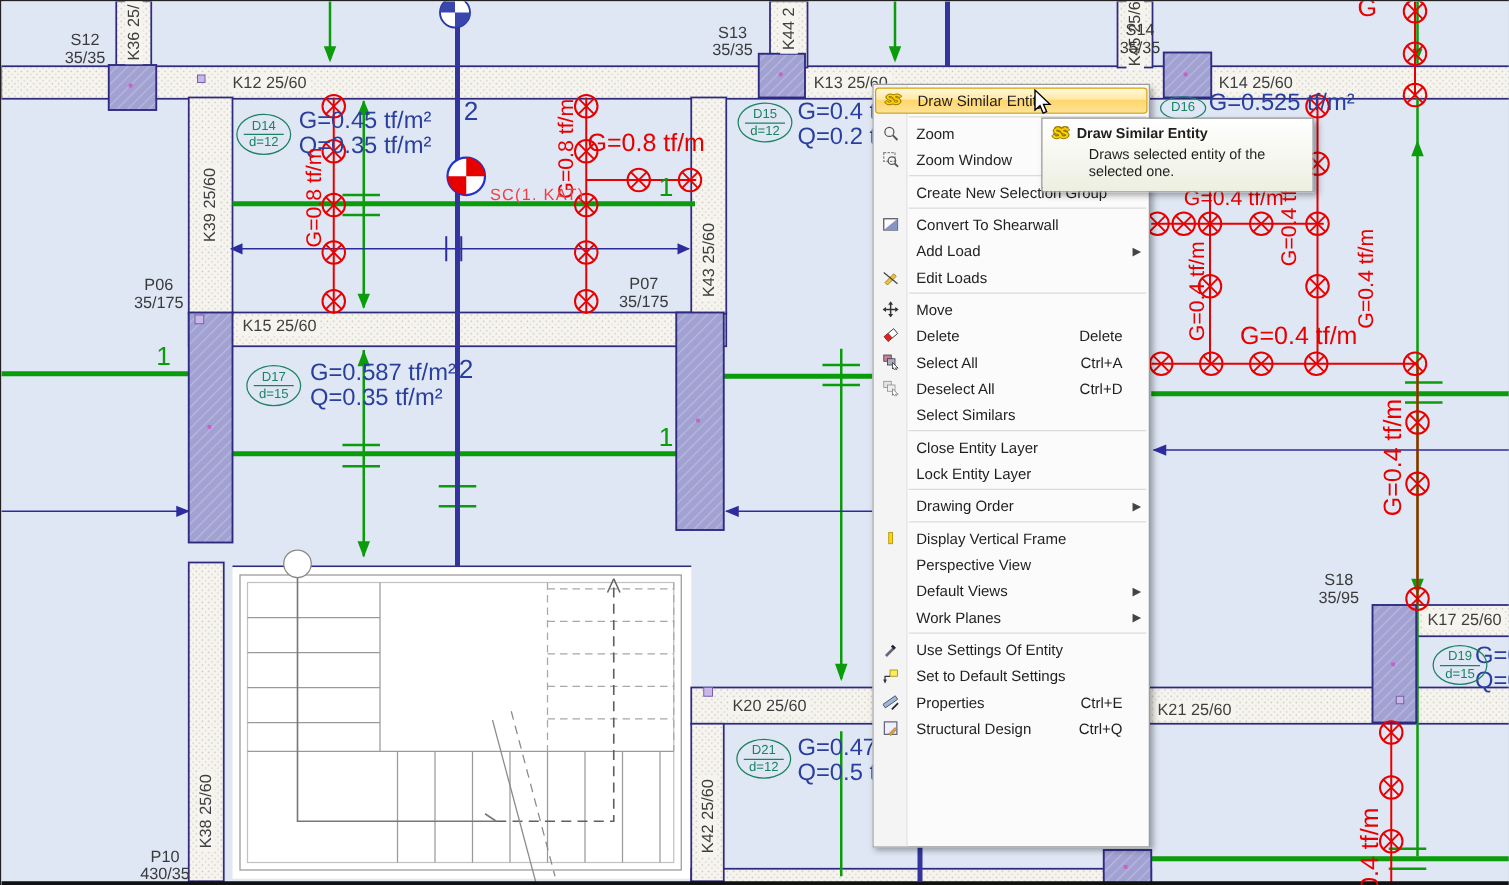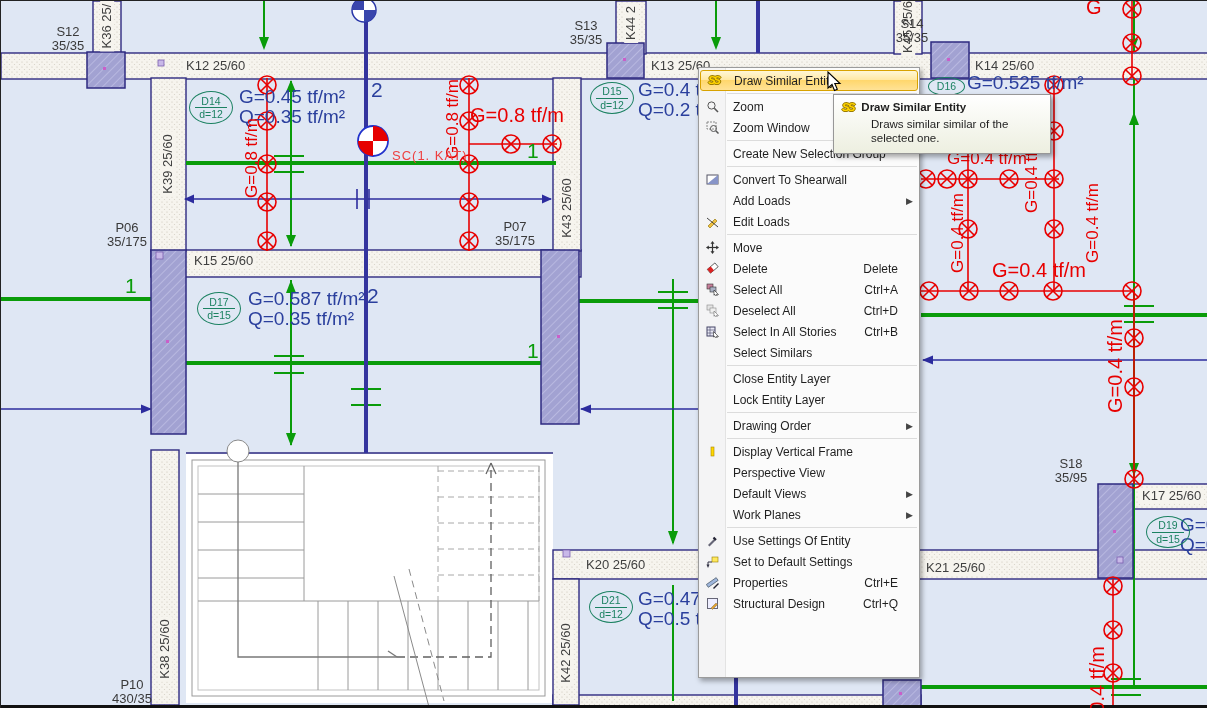--- a/index.html
+++ b/index.html
@@ -406,21 +406,21 @@
         <span class="ic"><svg class="mic" width="13" height="13">
             <rect x="1" y="2" width="11" height="9" fill="#fff" stroke="#556"></rect>
             <path d="M1,11 L12,2 L12,11 Z" fill="#8794c8"></path>
           </svg></span>
         <span class="lab">Convert To Shearwall</span>
         <span class="sck"></span>
         <span class="arr"></span>
       </div>
       <div class="mi">
         <span class="ic"></span>
-        <span class="lab">Add Loads</span>
+        <span class="lab">Add Load</span>
         <span class="sck"></span>
         <span class="arr">▶</span>
       </div>
       <div class="mi">
         <span class="ic"><svg class="mic" width="13" height="13">
             <path d="M2,11 L9,4 L11,6 L4,13 Z" fill="#f0c040" stroke="#8a6d00" stroke-width="0.6"></path>
             <line x1="1" y1="3" x2="12" y2="12" stroke="#444"></line>
           </svg></span>
         <span class="lab">Edit Loads</span>
         <span class="sck"></span>
@@ -469,32 +469,20 @@
         <span class="ic"><svg class="mic" width="13" height="13">
             <rect x="1" y="1" width="6" height="5" fill="#e4e4e4" stroke="#888" stroke-width="0.6"></rect>
             <rect x="4" y="4" width="6" height="5" fill="#efefef" stroke="#888" stroke-width="0.6"></rect>
             <polygon points="8,7 12.5,11.5 10.3,11.3 11.3,13 9.6,13 8.6,11.2 8,12.2" fill="#fff" stroke="#555" stroke-width="0.5"></polygon>
           </svg></span>
         <span class="lab">Deselect All</span>
         <span class="sck">Ctrl+D</span>
         <span class="arr"></span>
       </div>
       <div class="mi">
-        <span class="ic"><svg class="mic" width="13" height="13">
-            <rect x="1" y="2" width="8" height="9" fill="#e8e8f4" stroke="#446"></rect>
-            <line x1="1" y1="5" x2="9" y2="5" stroke="#446" stroke-width="0.6"></line>
-            <line x1="1" y1="8" x2="9" y2="8" stroke="#446" stroke-width="0.6"></line>
-            <line x1="4" y1="2" x2="4" y2="11" stroke="#446" stroke-width="0.6"></line>
-            <polygon points="7.5,6.5 12.5,11.5 10.3,11.3 11.3,13 9.6,13 8.6,11.2 7.5,12" fill="#fff" stroke="#000" stroke-width="0.5"></polygon>
-          </svg></span>
-        <span class="lab">Select In All Stories</span>
-        <span class="sck">Ctrl+B</span>
-        <span class="arr"></span>
-      </div>
-      <div class="mi">
         <span class="ic"></span>
         <span class="lab">Select Similars</span>
         <span class="sck"></span>
         <span class="arr"></span>
       </div>
       <div class="msep"></div>
       <div class="mi">
         <span class="ic"></span>
         <span class="lab">Close Entity Layer</span>
         <span class="sck"></span>
@@ -578,21 +566,21 @@
         <span class="sck">Ctrl+Q</span>
         <span class="arr"></span>
       </div>
     </div>
 
   <div class="tooltip">
     <div class="tt-head">
       <span class="ic" id="tt-icon"><span class="icss">SS</span></span>
       <span>Draw Similar Entity</span>
     </div>
-    <div class="tt-body">Draws similar similar of the selected one.</div>
+    <div class="tt-body">Draws selected entity of the selected one.</div>
   </div>
 
   <div class="cursor">
     <svg width="16" height="22">
       <path d="M1,1 L1,17 L5,13.5 L7.5,19.5 L10.3,18.3 L7.8,12.5 L13,12.5 Z" fill="#fff" stroke="#000" stroke-width="1.1"></path>
     </svg>
   </div>
 </div>
 
 </body></html>

